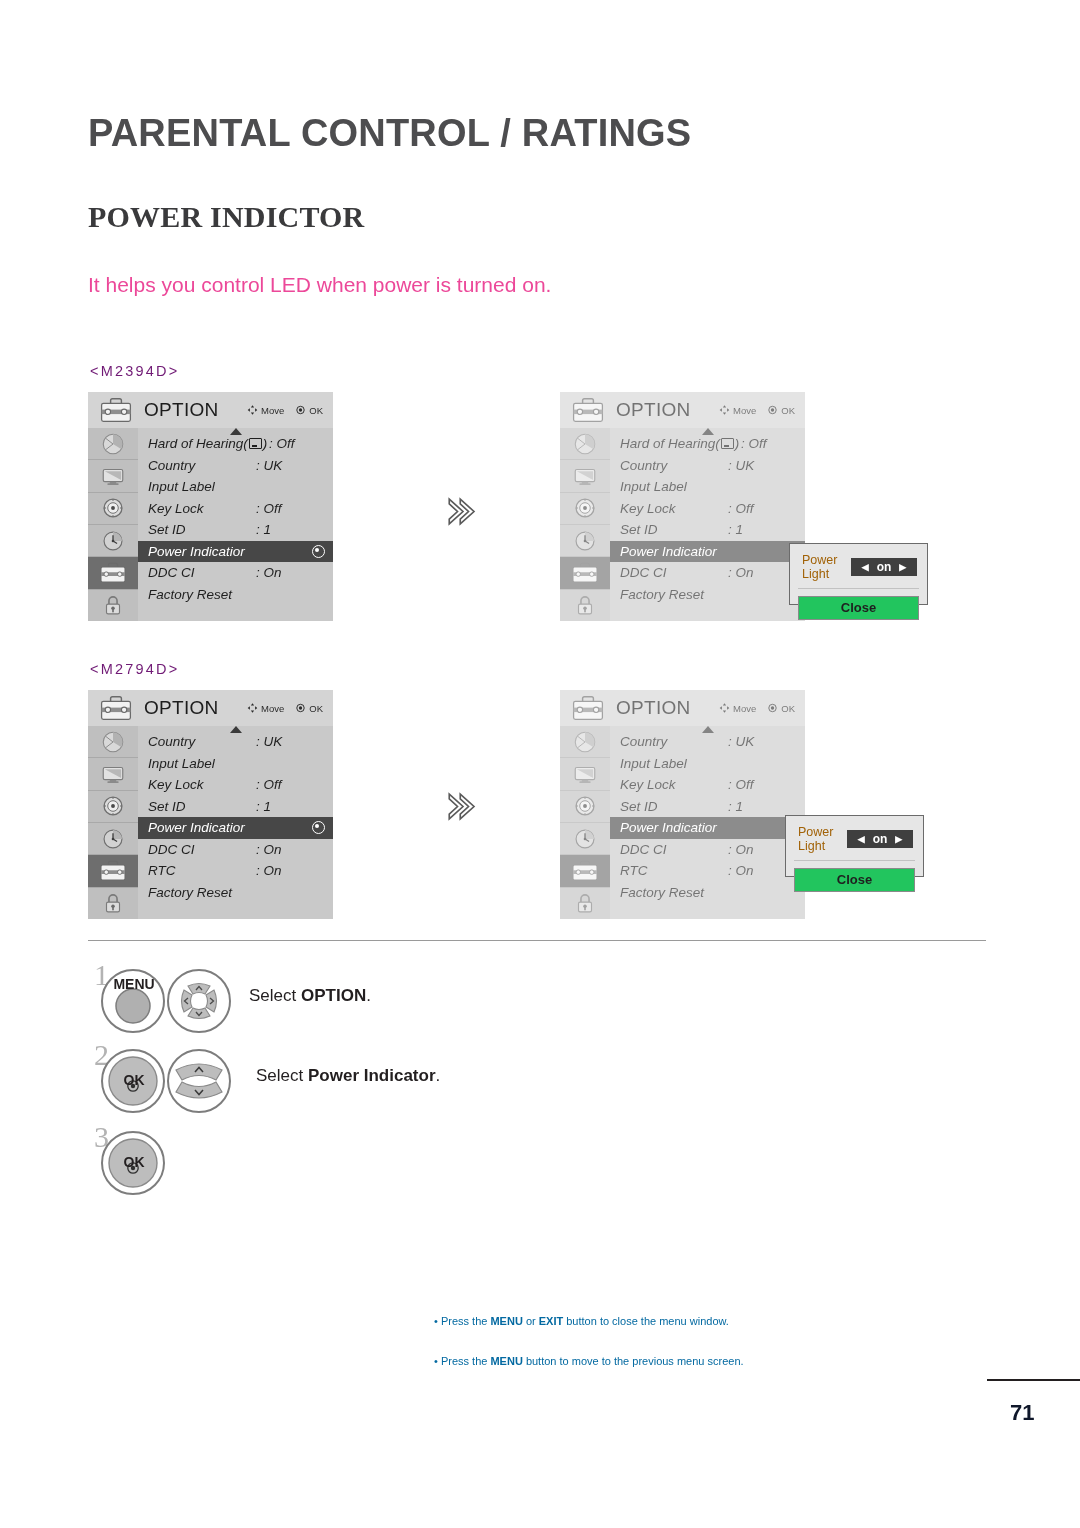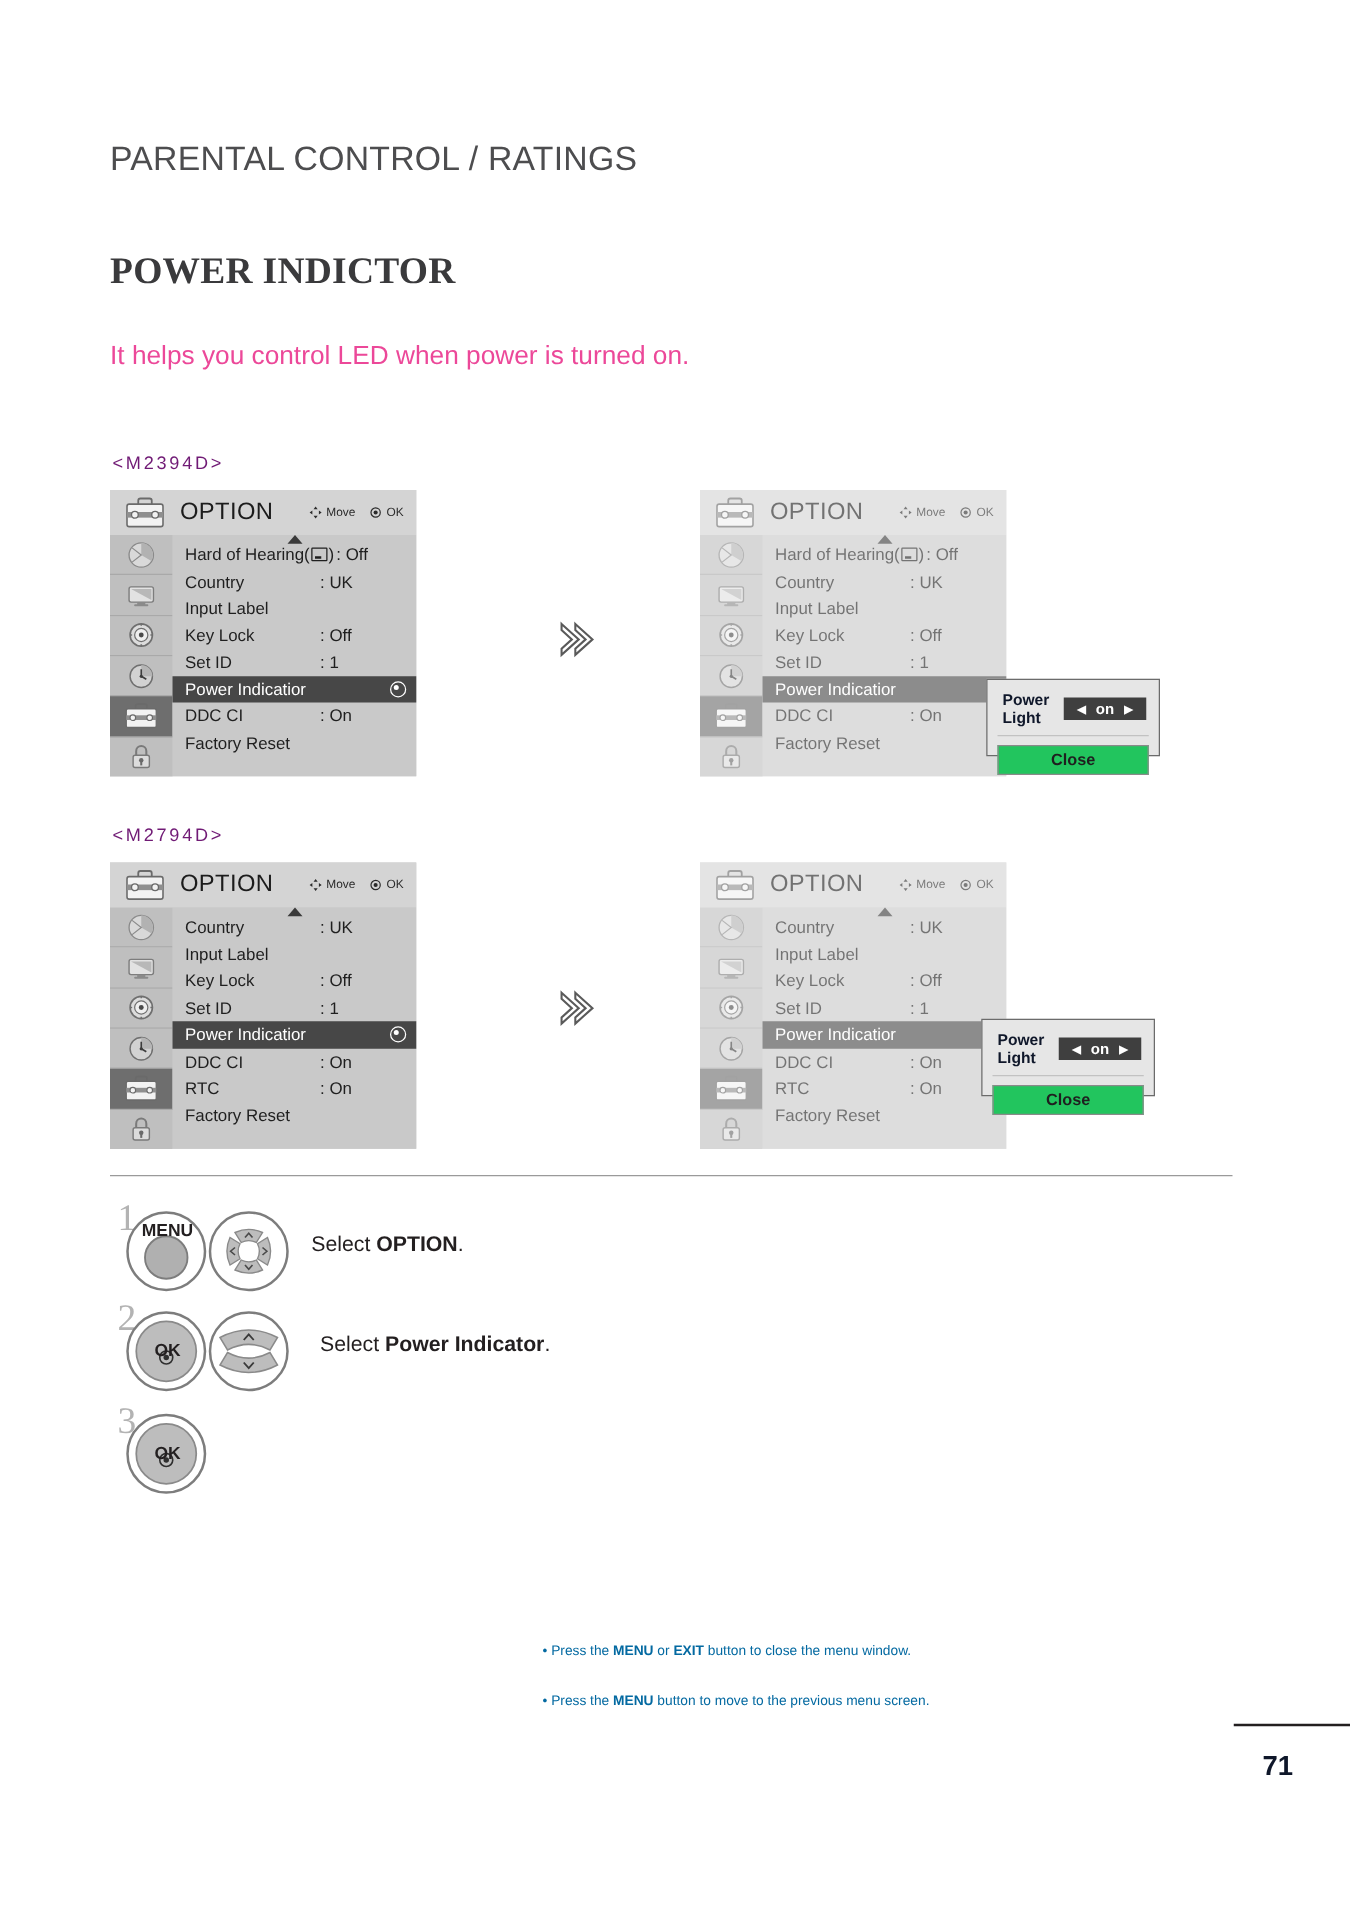--- a/index.html
+++ b/index.html
@@ -10,21 +10,21 @@
     width: 1080px; height: 1528px;
     position: relative;
     font-family: "Liberation Sans", sans-serif;
     color: #231f20;
     overflow: hidden;
   }
 
   
   #page-title {
     position: absolute; left: 88px; top: 112px;
-    font-size: 27px; font-weight: normal; letter-spacing: .2px;
+    font-size: 38px; font-weight: bold; letter-spacing: .2px;
     color: #4d4d4f;
   }
   #section-title {
     position: absolute; left: 88px; top: 200px;
     font-size: 30px; font-weight: bold; letter-spacing: .2px;
     color: #3a3a3c;
     font-family: Liberation Serif, serif;
   }
   #intro-text {
     position: absolute; left: 88px; top: 273px;
@@ -64,21 +64,21 @@
     margin-left: 6px;
   }
   .osd-hints {
     position: absolute; right: 10px; top: 50%;
     transform: translateY(-50%);
     display: flex; align-items: center; gap: 5px;
     font-size: 9.5px; color: #2b2b2b;
   }
   .hint-grp { display: flex; align-items: center; gap: 3px; }
 
-  .osd-body { display: flex; }
+  .osd-body { display: flex; font-style: italic; }
   .osd-rail {
     width: 50px;
     background: #bdbdbd;
     display: flex; flex-direction: column;
   }
   .rail-icon {
     height: 100%;
     flex: 1 1 0;
     display: flex; align-items: center; justify-content: center;
     border-bottom: 1px solid #a9a9a9;
@@ -149,21 +149,21 @@
     box-sizing: border-box;
     padding: 7px 8px 8px 8px;
     z-index: 10;
   }
   .popup-row {
     display: flex; align-items: center; justify-content: space-between;
     padding: 2px 2px 7px 4px;
     border-bottom: 1px solid #c2c2c2;
   }
   .popup-label {
-    font-size: 12.5px; font-weight: bold; color: #0f172a;
+    font-size: 12.5px; font-weight: normal; color: #a16207;
   }
   .stepper {
     background: #3f3f3f; color: #ffffff;
     font-size: 12px; font-weight: bold;
     padding: 2px 7px;
     display: flex; align-items: center; gap: 8px;
     min-width: 52px; justify-content: center;
   }
   .stepper .tri { font-size: 9px; line-height: 1; }
   .popup-btn {

